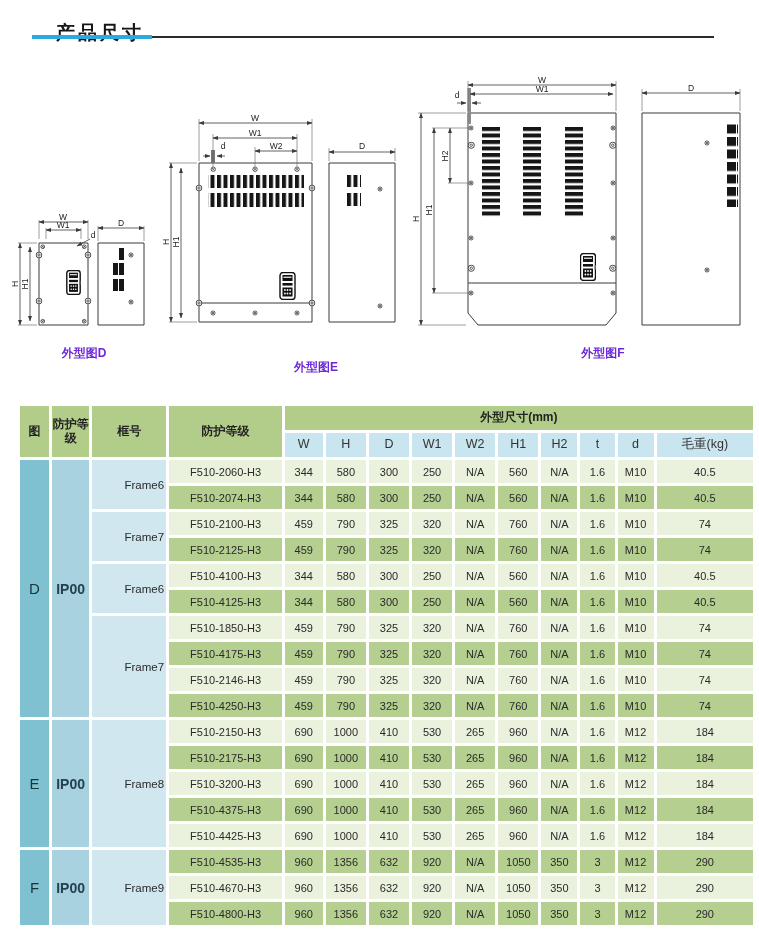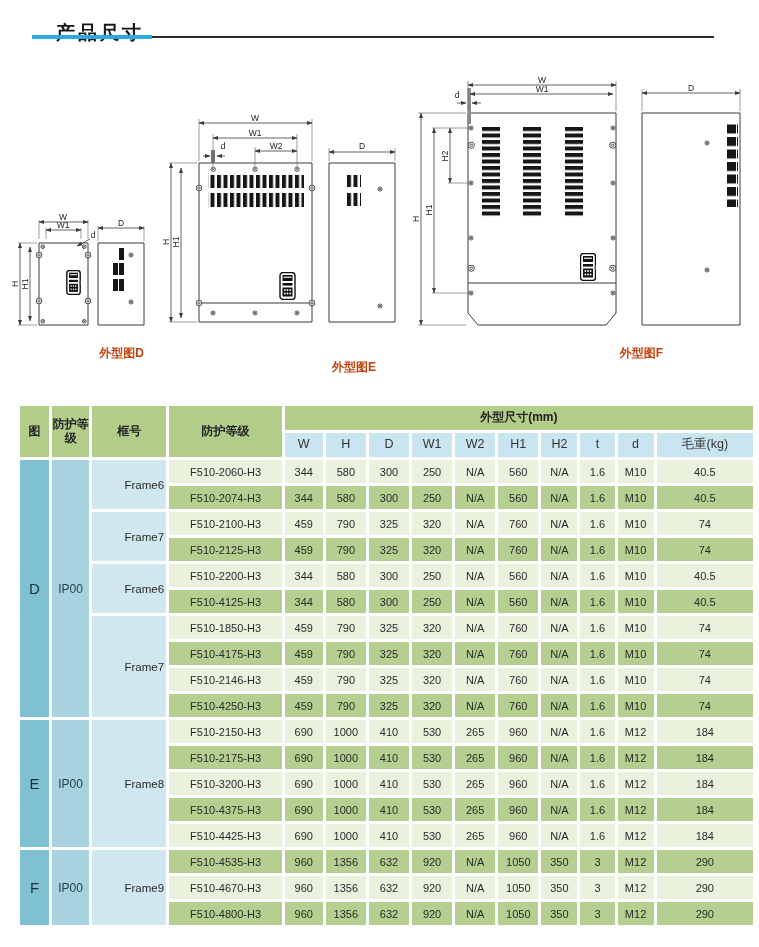--- a/index.html
+++ b/index.html
@@ -16,35 +16,35 @@
              background:#2b2b2b;}
 
   
   .drawing{position:absolute;overflow:visible;}
   .drawing line,.drawing rect,.drawing circle,.drawing path,.drawing polyline
       {vector-effect:non-scaling-stroke;}
   .obj{stroke:#3b3b3b;stroke-width:1;fill:none;}
   .dim{stroke:#3b3b3b;stroke-width:0.8;fill:none;}
   .ext{stroke:#5a5a5a;stroke-width:0.6;fill:none;}
   .dlab{font-family:"Liberation Sans",sans-serif;font-size:8.5px;fill:#222;stroke:none;}
-  .fig-caption{position:absolute;width:120px;text-align:right;font-size:12px;
-               font-weight:700;color:#c2410c;}
+  .fig-caption{position:absolute;width:120px;text-align:center;font-size:12px;
+               font-weight:700;color:#6d28d9;}
 
   
   .spec-table{position:absolute;left:17px;top:403px;width:739px;
               border-collapse:separate;border-spacing:3px;table-layout:fixed;}
   .spec-table th,.spec-table td{padding:0;text-align:center;vertical-align:middle;
               overflow:hidden;}
   .spec-table th{height:24px;font-weight:700;font-size:12px;color:#222;
               background:var(--header-green,#b2cc8a);line-height:1.1;}
   .spec-table th.sub{background:var(--subheader-blue,#c8e5f0);font-weight:400;
               font-size:12.5px;color:#333;}
   .spec-table td{height:23px;font-size:11px;}
   td.c-fig{background:var(--fig-col-blue,#7fc1d1);font-size:15px;color:#17333b;}
-  td.c-prot{background:var(--protection-col-blue,#a8d2e0);font-size:12px;font-weight:400;color:#24424e;}
+  td.c-prot{background:var(--protection-col-blue,#a8d2e0);font-size:14px;font-weight:700;color:#24424e;}
   td.c-frame{background:var(--frame-col-blue,#d0e7ef);font-size:11.5px;padding-left:30px;}
   td.row-light{background:var(--row-light,#eaf1dd);}
   td.row-dark{background:var(--row-dark,#b5cf90);}
 </style>
 </head>
 <body>
 
 <h1 class="page-title">产品尺寸</h1>
 <div class="title-rule"><span class="rule-accent"></span><span class="rule-line"></span></div>
 
@@ -342,21 +342,21 @@
         <td class="c-dim row-dark">320</td>
         <td class="c-dim row-dark">N/A</td>
         <td class="c-dim row-dark">760</td>
         <td class="c-dim row-dark">N/A</td>
         <td class="c-dim row-dark">1.6</td>
         <td class="c-dim row-dark">M10</td>
         <td class="c-dim row-dark">74</td>
       </tr>
       <tr>
         <td class="c-frame" rowspan="2">Frame6</td>
-        <td class="c-model row-light">F510-2200-H3</td>
+        <td class="c-model row-light">F510-4100-H3</td>
         <td class="c-dim row-light">344</td>
         <td class="c-dim row-light">580</td>
         <td class="c-dim row-light">300</td>
         <td class="c-dim row-light">250</td>
         <td class="c-dim row-light">N/A</td>
         <td class="c-dim row-light">560</td>
         <td class="c-dim row-light">N/A</td>
         <td class="c-dim row-light">1.6</td>
         <td class="c-dim row-light">M10</td>
         <td class="c-dim row-light">40.5</td>

